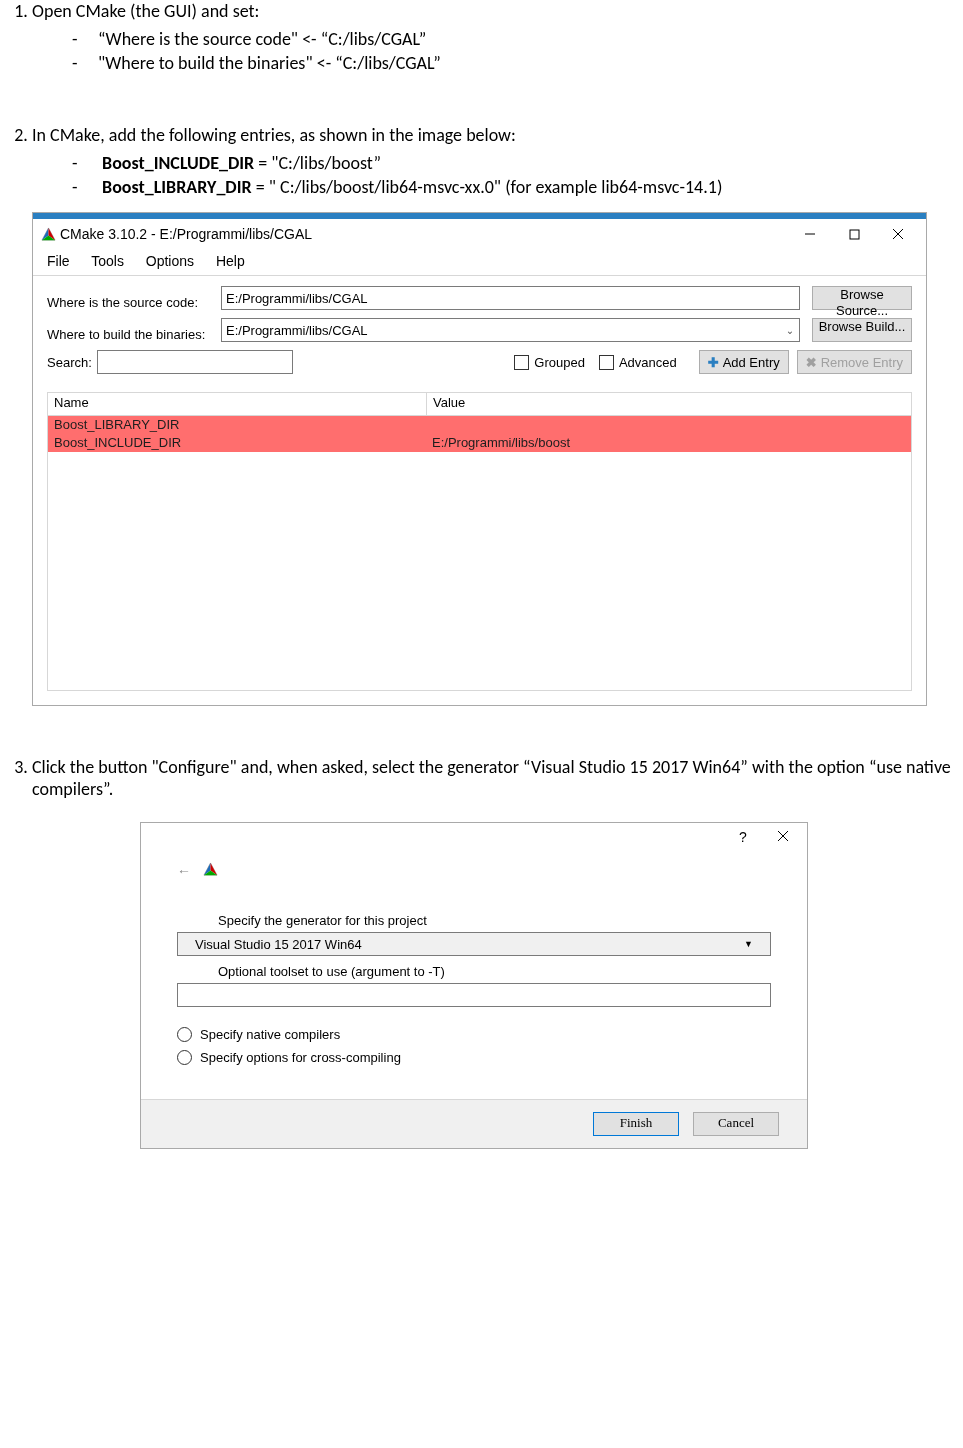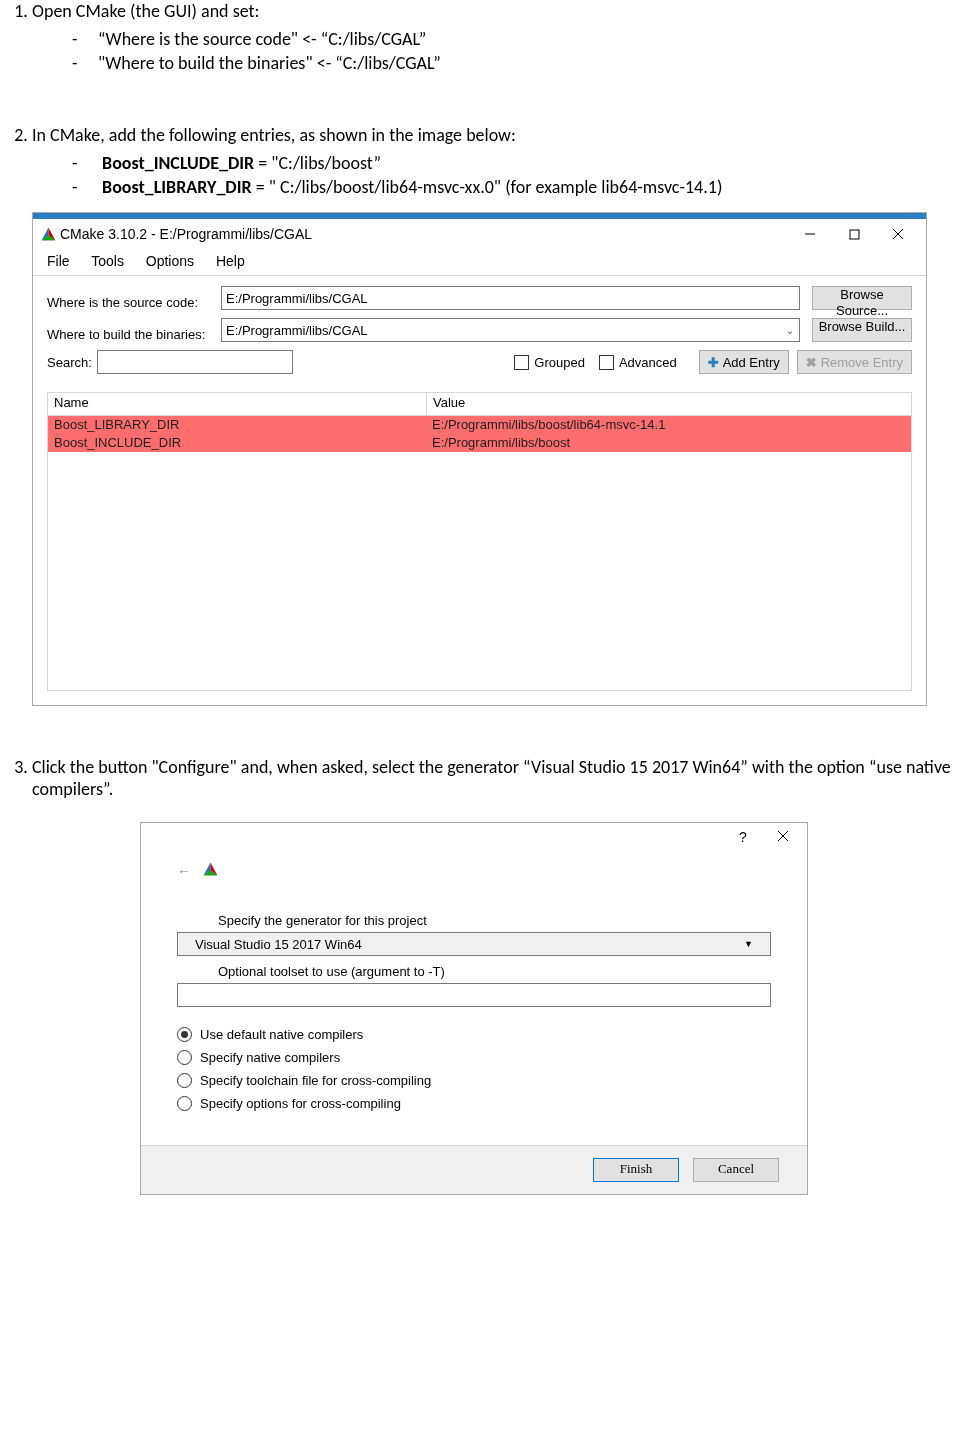--- a/index.html
+++ b/index.html
@@ -187,21 +187,20 @@
         </div>
       </div>
       <div class="table-area">
         <div class="tbl-head">
           <div class="col-n">Name</div>
           <div class="col-v">Value</div>
         </div>
         <div class="tbl-body">
           <div class="tbl-row">
             <div class="col-n">Boost_LIBRARY_DIR</div>
-            <div class="col-v">E:/Programmi/libs/boost/lib64-msvc-14.1</div>
           </div>
           <div class="tbl-row">
             <div class="col-n">Boost_INCLUDE_DIR</div>
             <div class="col-v">E:/Programmi/libs/boost</div>
           </div>
         </div>
       </div>
     </div>
   </li>
 
@@ -235,30 +234,22 @@
           <div class="gen-label">Specify the generator for this project</div>
           <div class="gen-select">
             <span>Visual Studio 15 2017 Win64</span>
             <span class="arr">▼</span>
           </div>
           <div class="gen-label" style="margin-top:8px">Optional toolset to use (argument to -T)</div>
           <div class="gen-text"></div>
         </div>
         <div class="radio-group">
           <div class="radio-item">
-            <div class="radio-circle sel"></div>
-            <span>Use default native compilers</span>
-          </div>
-          <div class="radio-item">
             <div class="radio-circle"></div>
             <span>Specify native compilers</span>
-          </div>
-          <div class="radio-item">
-            <div class="radio-circle"></div>
-            <span>Specify toolchain file for cross-compiling</span>
           </div>
           <div class="radio-item">
             <div class="radio-circle"></div>
             <span>Specify options for cross-compiling</span>
           </div>
         </div>
       </div>
       <div class="gen-footer">
         <div class="gen-btn primary">Finish</div>
         <div class="gen-btn">Cancel</div>

